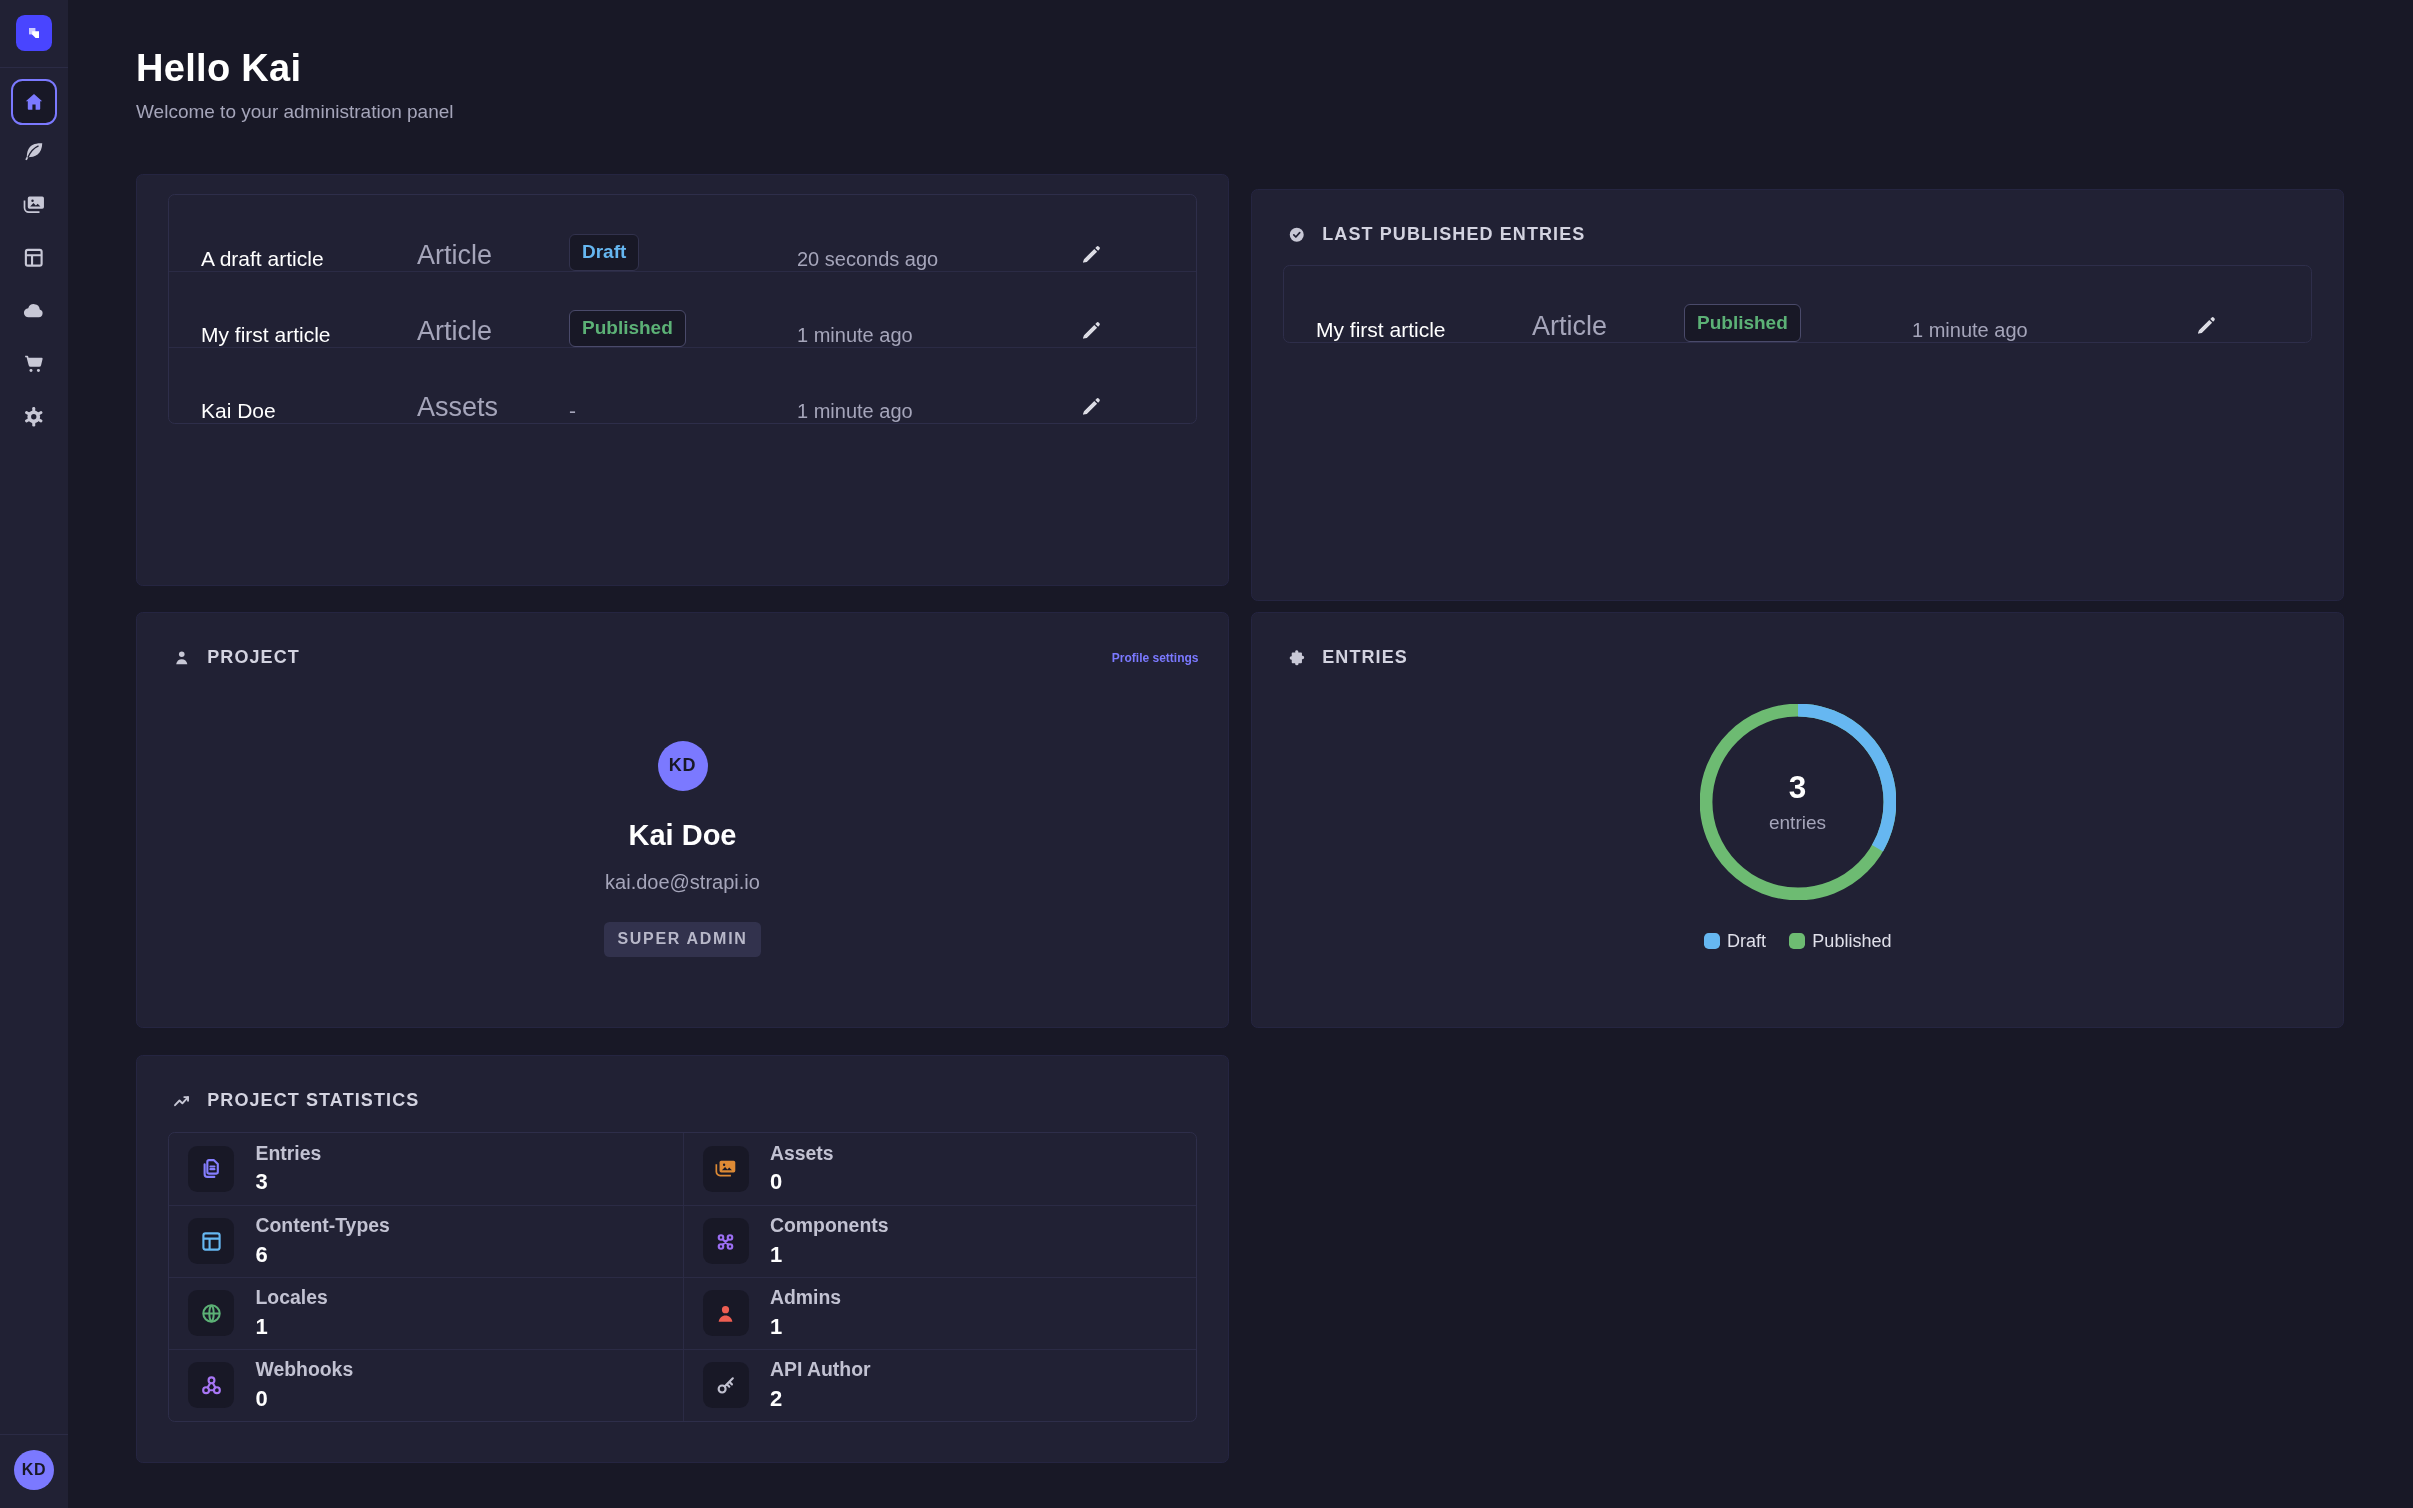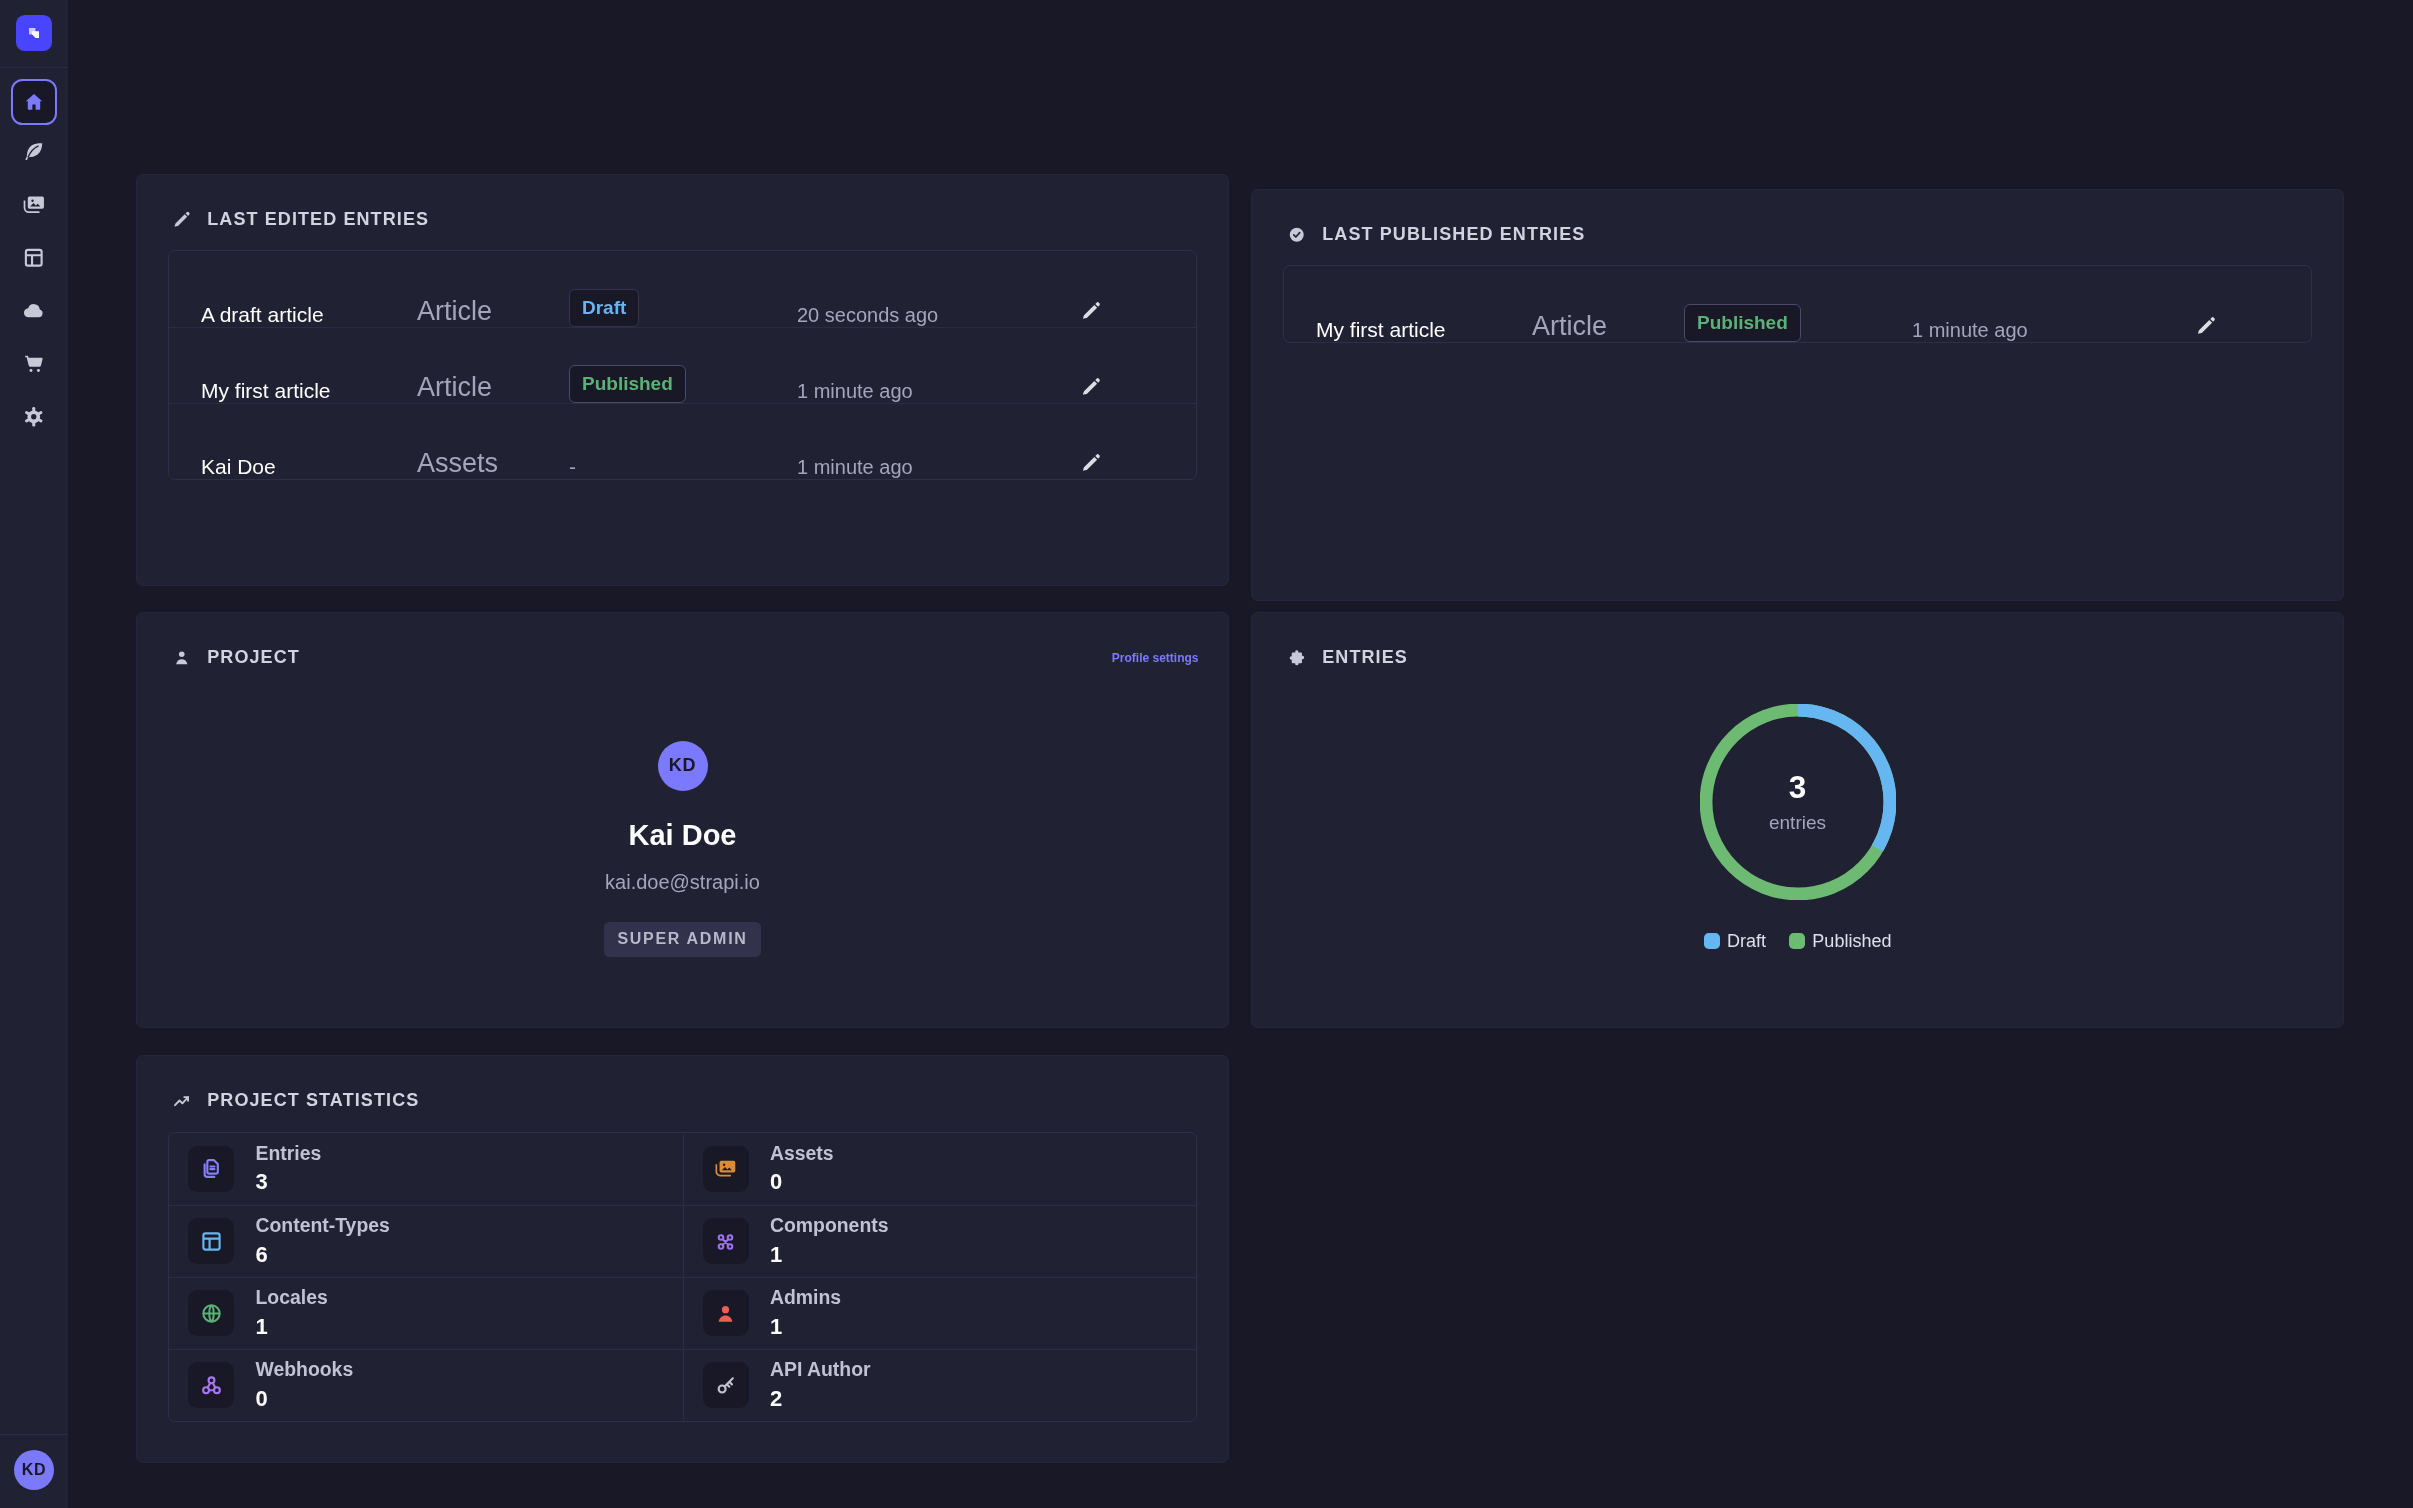--- a/index.html
+++ b/index.html
@@ -168,30 +168,26 @@
       <circle cx="12" cy="12" r="2.5" fill="#212134"></circle>
     </svg>
   </div>
 
   <div class="sidebar-footer">
     <div class="avatar-sm">KD</div>
   </div>
 </nav>
 
 <main class="main">
+  <header class="page-header">
+    <h1 class="page-title">Hello Kai</h1>
+    <div class="page-subtitle">Welcome to your administration panel</div>
+  </header>
 
   <section class="panel p-last-edited">
-    <div class="panel-header">
-      <span class="ph-icon">
-        <svg viewBox="0 0 24 24">
-            <path fill="currentColor" d="M5 16.2 15.3 5.9l2.8 2.8L7.8 19l-3.2.6a.5.5 0 0 1-.6-.6zM16.3 4.9l1.2-1.2a1.7 1.7 0 0 1 2.4 0l.4.4a1.7 1.7 0 0 1 0 2.4l-1.2 1.2z"></path>
-          </svg>
-      </span>
-      <span class="panel-title">LAST EDITED ENTRIES</span>
-    </div>
     <div class="table-card">
       <div class="t-row">
         <span class="col-name">A draft article</span>
         <span class="col-type">Article</span>
         <span class="col-badge"><span class="badge draft">Draft</span></span>
         <span class="col-time">20 seconds ago</span>
         <span class="col-action">
             <button class="edit-btn">
           <svg viewBox="0 0 24 24">
                 <path fill="currentColor" d="M5 16.2 15.3 5.9l2.8 2.8L7.8 19l-3.2.6a.5.5 0 0 1-.6-.6zM16.3 4.9l1.2-1.2a1.7 1.7 0 0 1 2.4 0l.4.4a1.7 1.7 0 0 1 0 2.4l-1.2 1.2z"></path>

